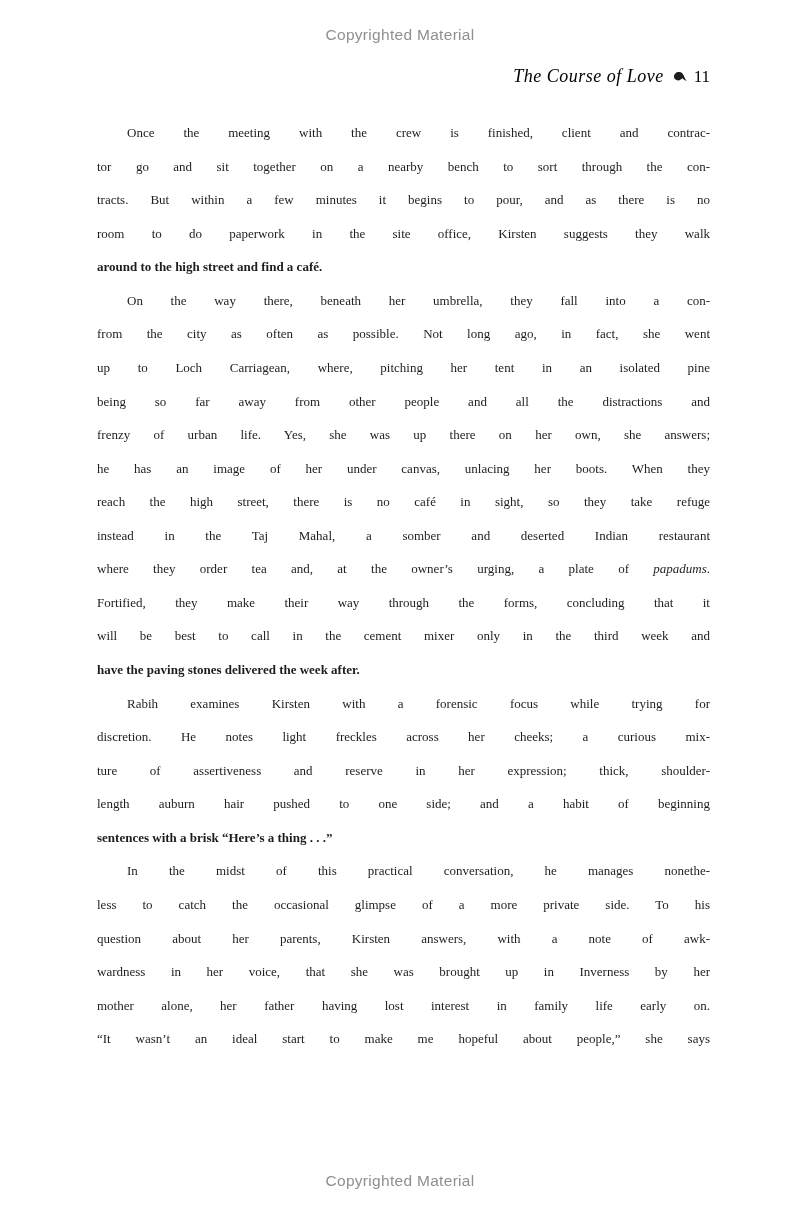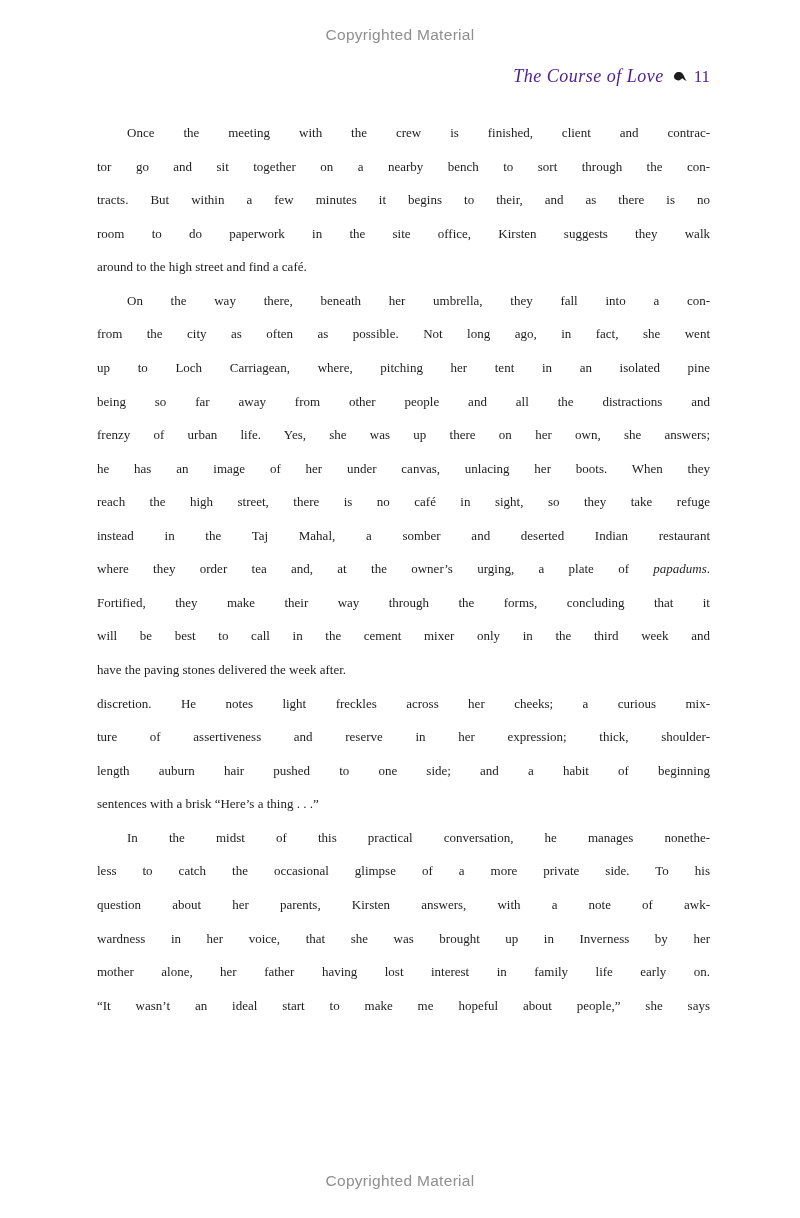--- a/index.html
+++ b/index.html
@@ -17,41 +17,42 @@
     font-family:"Liberation Sans", sans-serif;
     font-size:15.5px; letter-spacing:0.3px;
     color:#8f8f8f;
   }
   .watermark.top { top:26px; }
   .watermark.bottom { top:1172px; }
   .running-head {
     position:absolute; top:66px; left:97px; width:613px;
     text-align:right;
     font-size:18px;
-    color:#4c1d95;
+    color:#000000;
     white-space:nowrap;
   }
   .running-head .book-title { font-style:italic; letter-spacing:0.5px; }
   .running-head .fleuron { display:inline-block; margin:0 7px 0 9px; transform:translateY(1px); }
   .running-head .page-num { font-size:17px; }
   .body-text {
     position:absolute; top:116px; left:97px; width:613px;
     font-size:13px;
     line-height:33.57px;
   }
   .para { margin:0; }
   .line {
     text-align:justify;
     text-align-last:justify;
     -moz-text-align-last:justify;
     white-space:normal;
   }
   .line.first { padding-left:30px; }
   .line.last {
     text-align-last:left;
+    font-weight:bold;
     -moz-text-align-last:left;
   }
   .line i { font-style:italic; }
 </style>
 </head>
 <body>
 
 <div class="page">
 
   <div class="watermark top">Copyrighted Material</div>
@@ -59,39 +60,40 @@
   <div class="running-head">
     <span class="book-title">The Course of Love</span><span class="fleuron"><svg width="14" height="12" viewBox="0 0 14 12" aria-hidden="true">
           <path d="M1,6.2 C0.8,3 3.2,0.9 6.2,1 C8.6,1.1 10.2,2.6 11.6,6.4 C12.3,8.2 13.2,9.2 13.8,9.8 C12.2,9.6 10.6,8.6 9.6,7.2 C8.4,7.4 7,8.2 6.1,9.4 C3.2,9.4 1.2,8.1 1,6.2 Z M6.1,9.4 C6.6,5.9 8.2,4.4 9.6,7.2 Z" fill="#1d1d1d"></path>
         </svg></span><span class="page-num">11</span>
   </div>
 
   <div class="body-text" id="body-text">
       <div class="para">
         <div class="line first">Once the meeting with the crew is finished, client and contrac-</div>
         <div class="line">tor go and sit together on a nearby bench to sort through the con-</div>
-        <div class="line">tracts. But within a few minutes it begins to their, and as there is no</div>
+        <div class="line">tracts. But within a few minutes it begins to pour, and as there is no</div>
         <div class="line">room to do paperwork in the site office, Kirsten suggests they walk</div>
         <div class="line last">around to the high street and find a café.</div>
       </div>
       <div class="para">
         <div class="line first">On the way there, beneath her umbrella, they fall into a con-</div>
         <div class="line">from the city as often as possible. Not long ago, in fact, she went</div>
         <div class="line">up to Loch Carriagean, where, pitching her tent in an isolated pine</div>
         <div class="line">being so far away from other people and all the distractions and</div>
         <div class="line">frenzy of urban life. Yes, she was up there on her own, she answers;</div>
         <div class="line">he has an image of her under canvas, unlacing her boots. When they</div>
         <div class="line">reach the high street, there is no café in sight, so they take refuge</div>
         <div class="line">instead in the Taj Mahal, a somber and deserted Indian restaurant</div>
         <div class="line">where they order tea and, at the owner’s urging, a plate of <i>papadums</i>.</div>
         <div class="line">Fortified, they make their way through the forms, concluding that it</div>
         <div class="line">will be best to call in the cement mixer only in the third week and</div>
         <div class="line last">have the paving stones delivered the week after.</div>
       </div>
       <div class="para">
+        <div class="line first">Rabih examines Kirsten with a forensic focus while trying for</div>
         <div class="line">discretion. He notes light freckles across her cheeks; a curious mix-</div>
         <div class="line">ture of assertiveness and reserve in her expression; thick, shoulder-</div>
         <div class="line">length auburn hair pushed to one side; and a habit of beginning</div>
         <div class="line last">sentences with a brisk “Here’s a thing . . .”</div>
       </div>
       <div class="para">
         <div class="line first">In the midst of this practical conversation, he manages nonethe-</div>
         <div class="line">less to catch the occasional glimpse of a more private side. To his</div>
         <div class="line">question about her parents, Kirsten answers, with a note of awk-</div>
         <div class="line">wardness in her voice, that she was brought up in Inverness by her</div>

